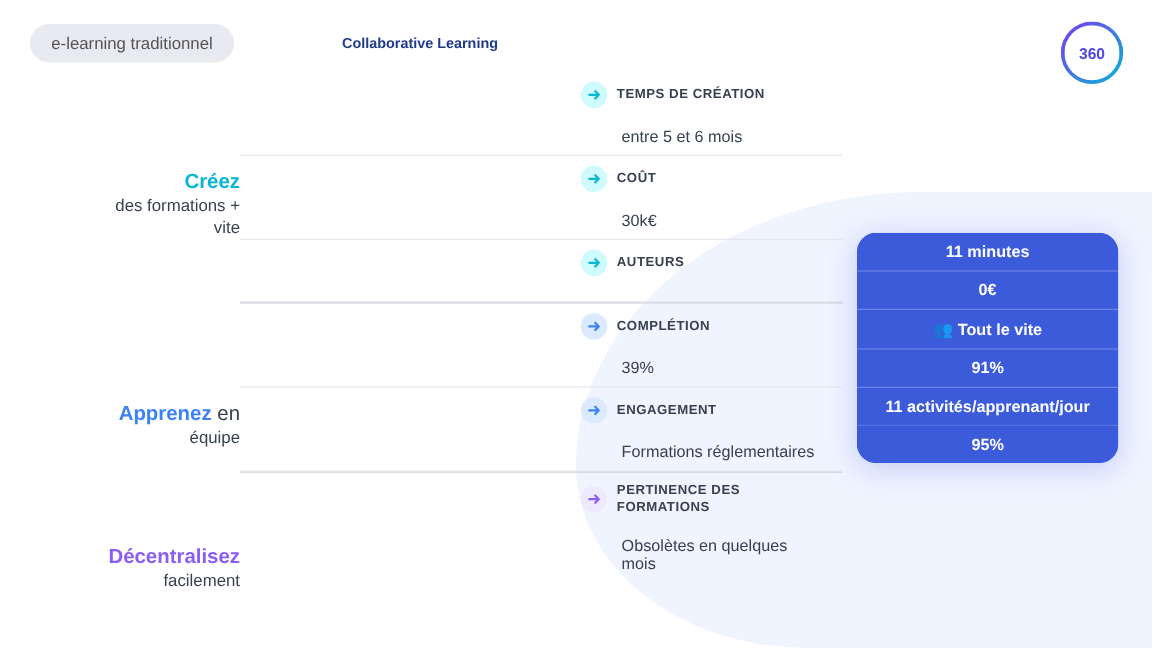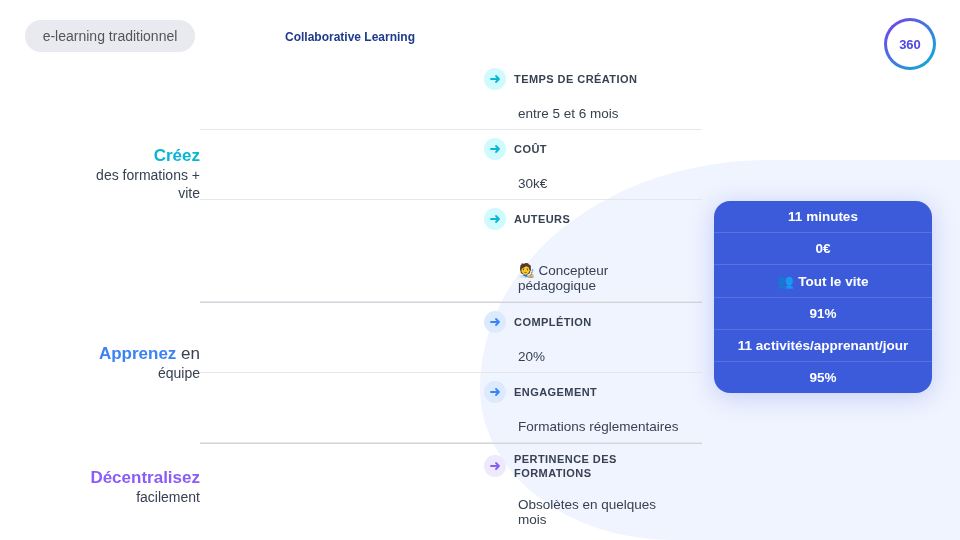--- a/index.html
+++ b/index.html
@@ -202,21 +202,20 @@
 
     .collab-card-wrapper {
       border-radius: 16px;
       overflow: hidden;
       box-shadow: 0 4px 24px rgba(59,91,219,0.25);
     }
 
     
     .group-divider {
       border-top: 2px solid #e5e7eb;
-      gap: 16px;
     }
   </style>
 </head>
 <body>
 
 <div class="bg-blob"></div>
 
 <div class="badge-360">
   <span>360</span>
 </div>
@@ -286,35 +285,34 @@
 
           <div class="comparison-row group-divider" style="border-top:none;">
             <div class="metric-cell">
               <div class="arrow-icon cyan-bg">
                 <svg class="arrow-svg" viewBox="0 0 12 12" fill="none">
                   <path d="M2 6h8M7 3l3 3-3 3" stroke="#06b6d4" stroke-width="1.8" stroke-linecap="round" stroke-linejoin="round"></path>
                 </svg>
               </div>
               <span class="metric-label">AUTEURS</span>
             </div>
-            <div class="traditional-val">🧑‍🎨&nbsp;Concepteur pédagogique</div>
           </div>
 
           <div style="height:1px;background:#d1d5db;margin:0 0;"></div>
 
           <div class="comparison-row">
             <div class="metric-cell">
               <div class="arrow-icon blue-bg">
                 <svg class="arrow-svg" viewBox="0 0 12 12" fill="none">
                   <path d="M2 6h8M7 3l3 3-3 3" stroke="#3b82f6" stroke-width="1.8" stroke-linecap="round" stroke-linejoin="round"></path>
                 </svg>
               </div>
               <span class="metric-label">COMPLÉTION</span>
             </div>
-            <div class="traditional-val">20%</div>
+            <div class="traditional-val">39%</div>
           </div>
 
           <div class="comparison-row">
             <div class="metric-cell">
               <div class="arrow-icon blue-bg">
                 <svg class="arrow-svg" viewBox="0 0 12 12" fill="none">
                   <path d="M2 6h8M7 3l3 3-3 3" stroke="#3b82f6" stroke-width="1.8" stroke-linecap="round" stroke-linejoin="round"></path>
                 </svg>
               </div>
               <span class="metric-label">ENGAGEMENT</span>

